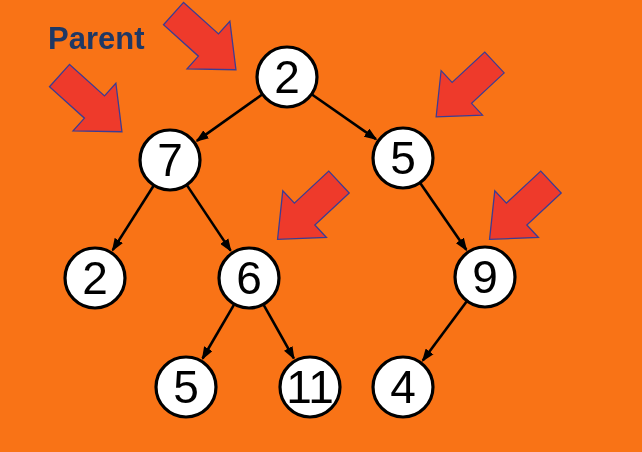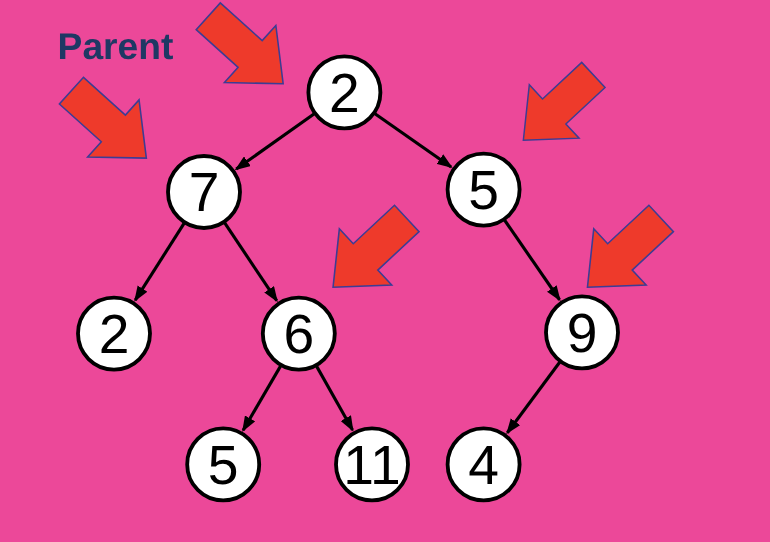--- a/index.html
+++ b/index.html
@@ -5,21 +5,21 @@
   html, body {
     margin: 0;
     padding: 0;
     background: #ffffff;
     font-family: "Liberation Sans", sans-serif;
   }
   .stage {
     position: relative;
     width: 642px;
     height: 452px;
-    background: #ec4899;
+    background: #f97316;
     overflow: hidden;
   }
   .parent-label {
     position: absolute;
     left: 48px;
     top: 21px;
     font-size: 31px;
     font-weight: 700;
     color: #1f3864;
     letter-spacing: 0px;

